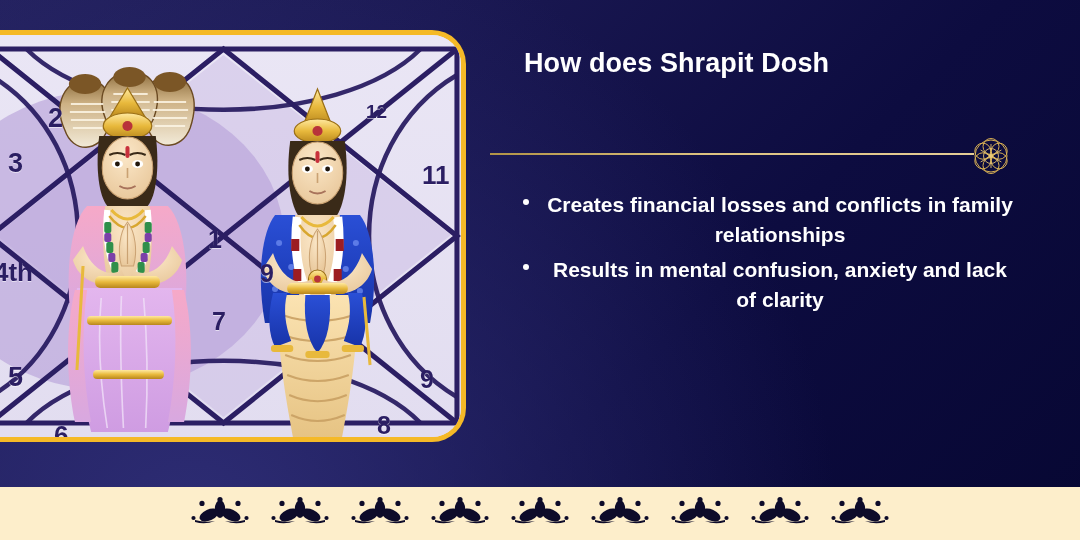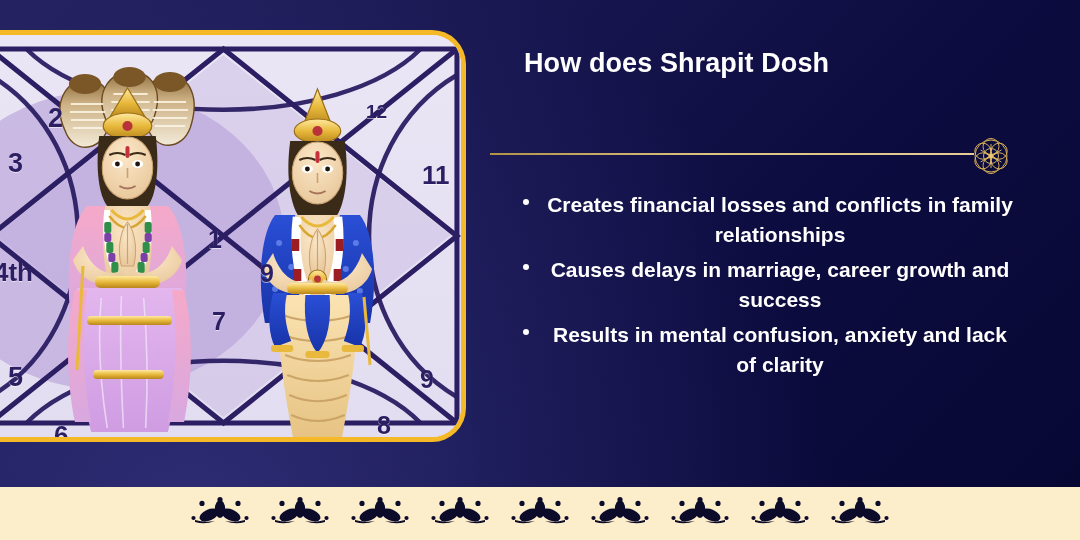--- a/index.html
+++ b/index.html
@@ -359,24 +359,20 @@
     </div>
   </div>
 
   <div id="bullets">
     <div class="bullet-item">
       <span class="bullet-dot"></span>
       <span>Creates financial losses and conflicts in family relationships</span>
     </div>
     <div class="bullet-item">
       <span class="bullet-dot"></span>
-      <span>Causes delays in marriage, career growth and success</span>
-    </div>
-    <div class="bullet-item">
-      <span class="bullet-dot"></span>
       <span>Results in mental confusion, anxiety and lack of clarity</span>
     </div>
   </div>
 
   <div id="footer-band">
     <div id="footer-motifs">
         <div class="motif">
           <svg viewBox="0 0 62 34">
             <g fill="#0d0b2a">
               <ellipse cx="31" cy="12" rx="5.2" ry="9"></ellipse>

